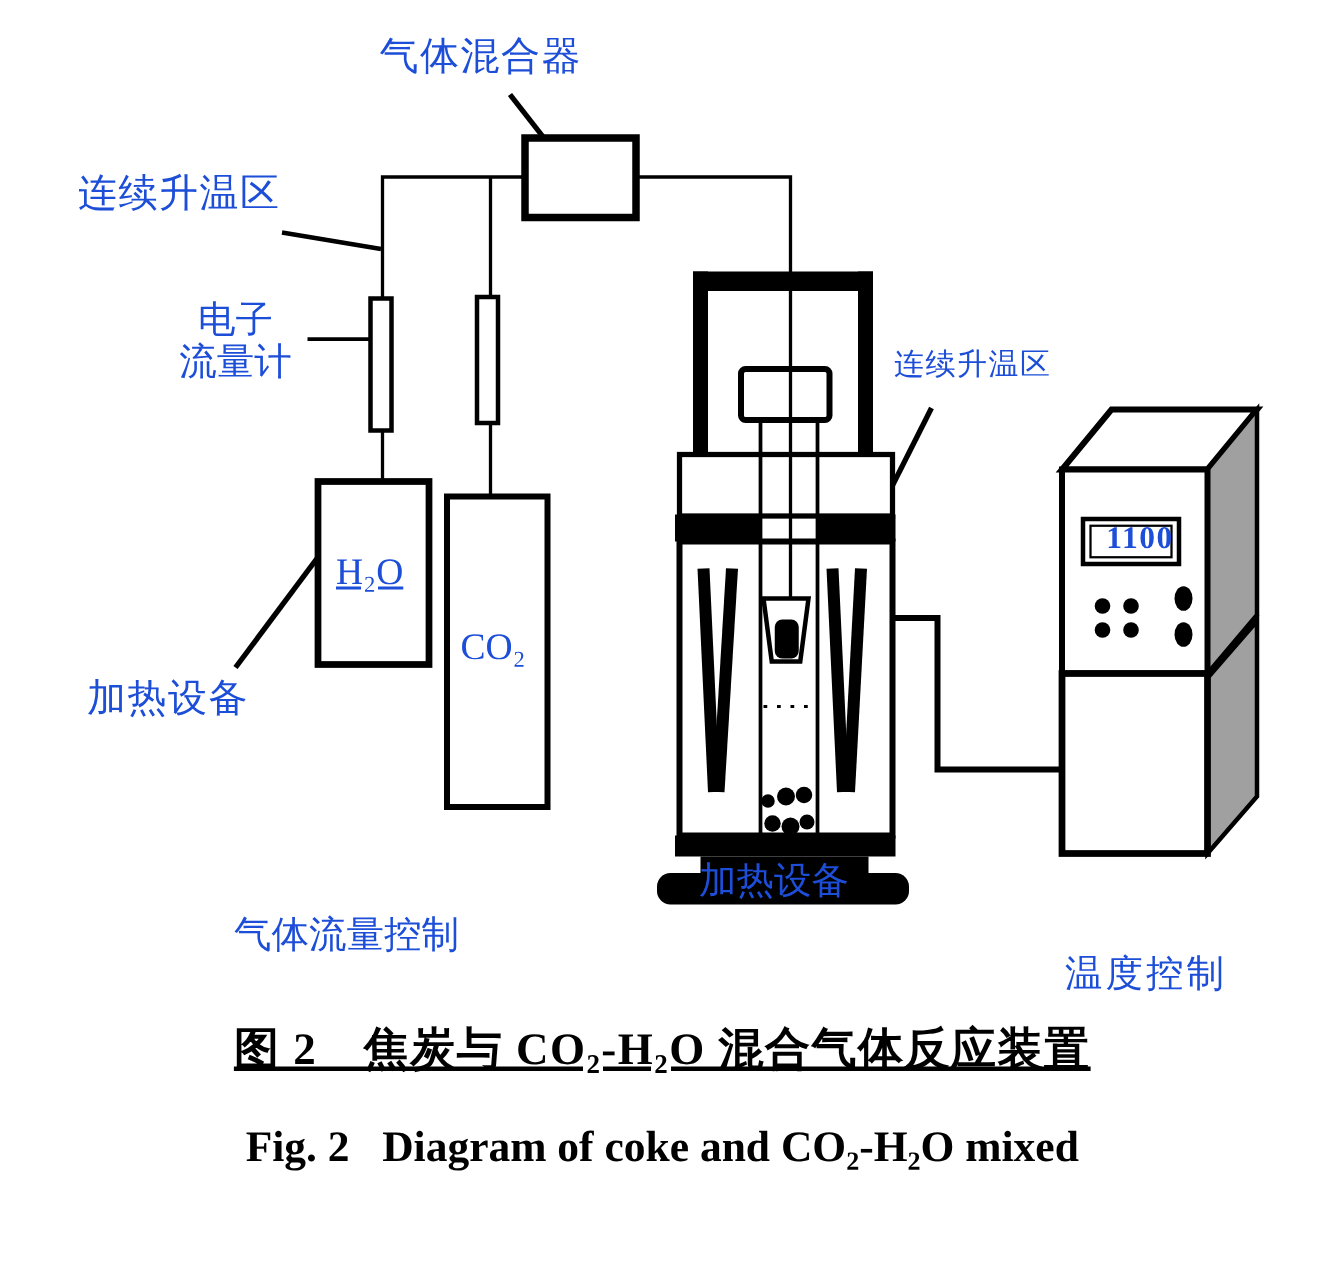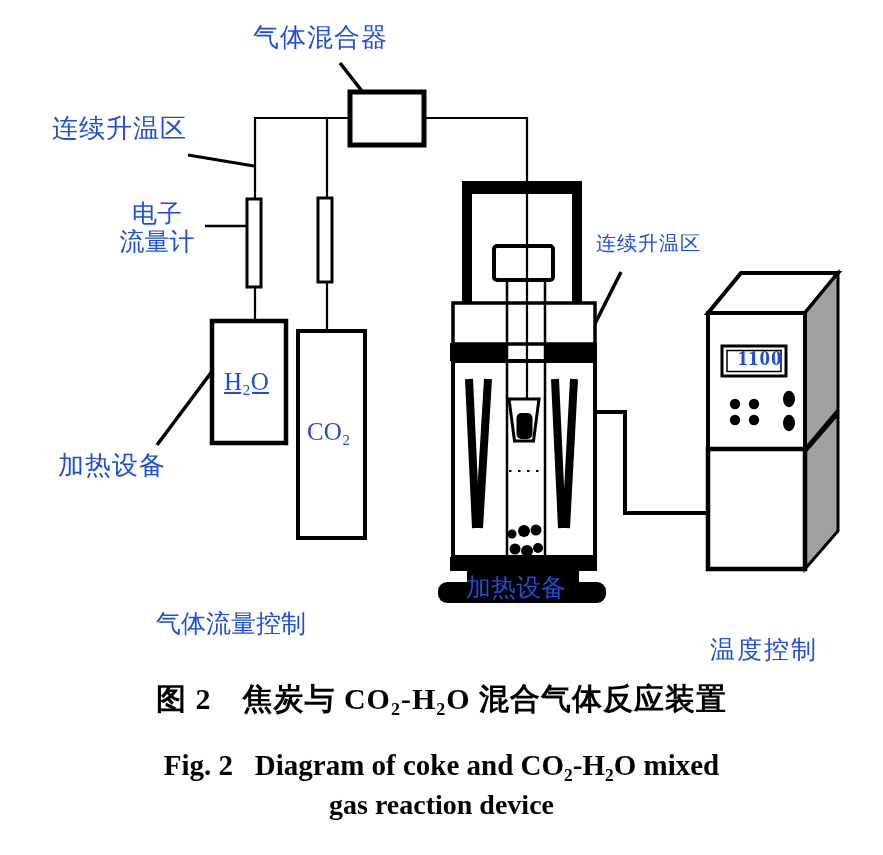--- a/index.html
+++ b/index.html
@@ -28,21 +28,21 @@
   .lbl-zone{left:596px;top:233px;font-size:20px;letter-spacing:1px;}
   .lbl-display{left:722px;top:347px;width:76px;text-align:center;font-size:21px;font-weight:bold;letter-spacing:1px;}
   .lbl-gfc{left:156px;top:610px;font-size:25px;}
   .lbl-he{left:466px;top:574px;font-size:25px;}
   .lbl-tc{left:710px;top:610px;font-size:25px;letter-spacing:2px;margin-top:26px;}
   .caption-line{
     position:absolute;left:0;width:883px;
     text-align:center;font-weight:bold;white-space:pre;
     font-family:"Liberation Serif","DejaVu Serif",serif;
   }
-  .caption-zh{top:679px;font-size:30px;letter-spacing:1px;}
+  .caption-zh{top:679px;font-size:30px;letter-spacing:1px;text-decoration:underline;}
   .caption-en1{top:737px;font-size:29px;margin-top:12px;}
   .caption-en2{top:789px;font-size:28px;}
 </style>
 </head>
 <body>
 
 <div class="stage">
 
   <svg width="883" height="855" viewBox="0 0 883 855">
 
@@ -149,15 +149,14 @@
   <div class="lbl lbl-co2">CO₂</div>
   <div class="lbl lbl-zone">连续升温区</div>
   <div class="lbl lbl-display">1100</div>
 
   <div class="lbl lbl-gfc">气体流量控制</div>
   <div class="lbl lbl-he">加热设备</div>
   <div class="lbl lbl-tc">温度控制</div>
 
   <div class="caption-line caption-zh">图 2　焦炭与 CO₂-H₂O 混合气体反应装置</div>
   <div class="caption-line caption-en1">Fig. 2   Diagram of coke and CO₂-H₂O mixed</div>
-  <div class="caption-line caption-en2">gas reaction device</div>
 
 </div>
 
 </body></html>

